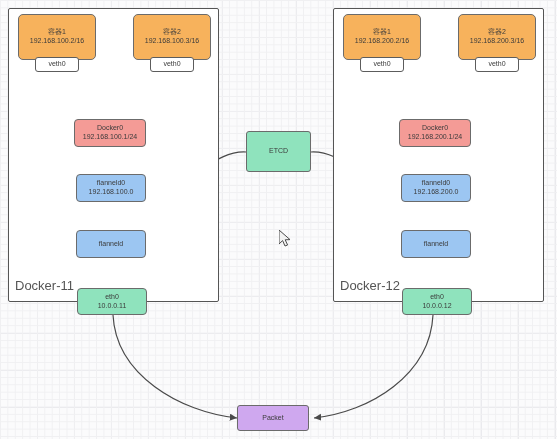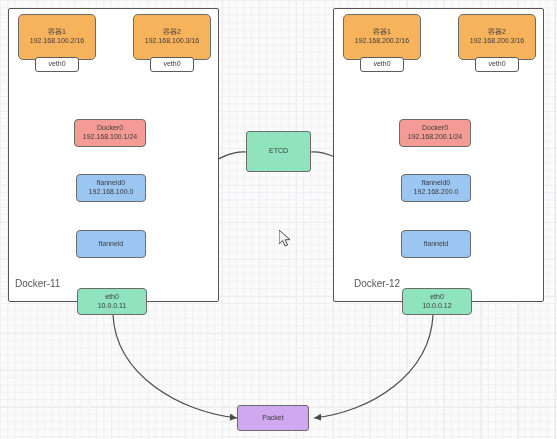--- a/index.html
+++ b/index.html
@@ -48,21 +48,21 @@
   .group-box {
     position: absolute;
     box-sizing: border-box;
     background: #ffffff;
     border: 1px solid #555;
     border-radius: 2px;
     z-index: 1;
   }
   .group-label {
     position: absolute;
-    font-size: 10px;
+    font-size: 13px;
     color: #555;
     z-index: 4;
     white-space: nowrap;
   }
   .container-node {
     background: #f7b25c;
     border-color: #6b6b6b;
     border-radius: 5px;
   }
   .veth-node {
@@ -82,21 +82,21 @@
 </style>
 </head>
 <body>
 
 <div id="canvas">
 
   <div class="group-box" style="left:8px; top:8px; width:211px; height:294px;"></div>
   <div class="group-box" style="left:333px; top:8px; width:211px; height:294px;"></div>
 
   <div class="group-label" style="left:15px; top:278px;">Docker-11</div>
-  <div class="group-label" style="left:354px; top:278px;text-align:right;">Docker-12</div>
+  <div class="group-label" style="left:340px; top:278px;text-align:right;">Docker-12</div>
 
   <svg id="svg-layer" viewBox="0 0 557 439">
     <defs>
       <marker id="arrow" markerWidth="7" markerHeight="7" refX="6" refY="3" orient="auto" markerUnits="strokeWidth">
         <path d="M0,0 L6,3 L0,6 z" fill="#4a4a4a"></path>
       </marker>
     </defs>
     <g stroke="#4a4a4a" stroke-width="1.2" fill="none" marker-end="url(#arrow)">
 
       <path d="M57,70 C57,92 52,105 72,119"></path>

